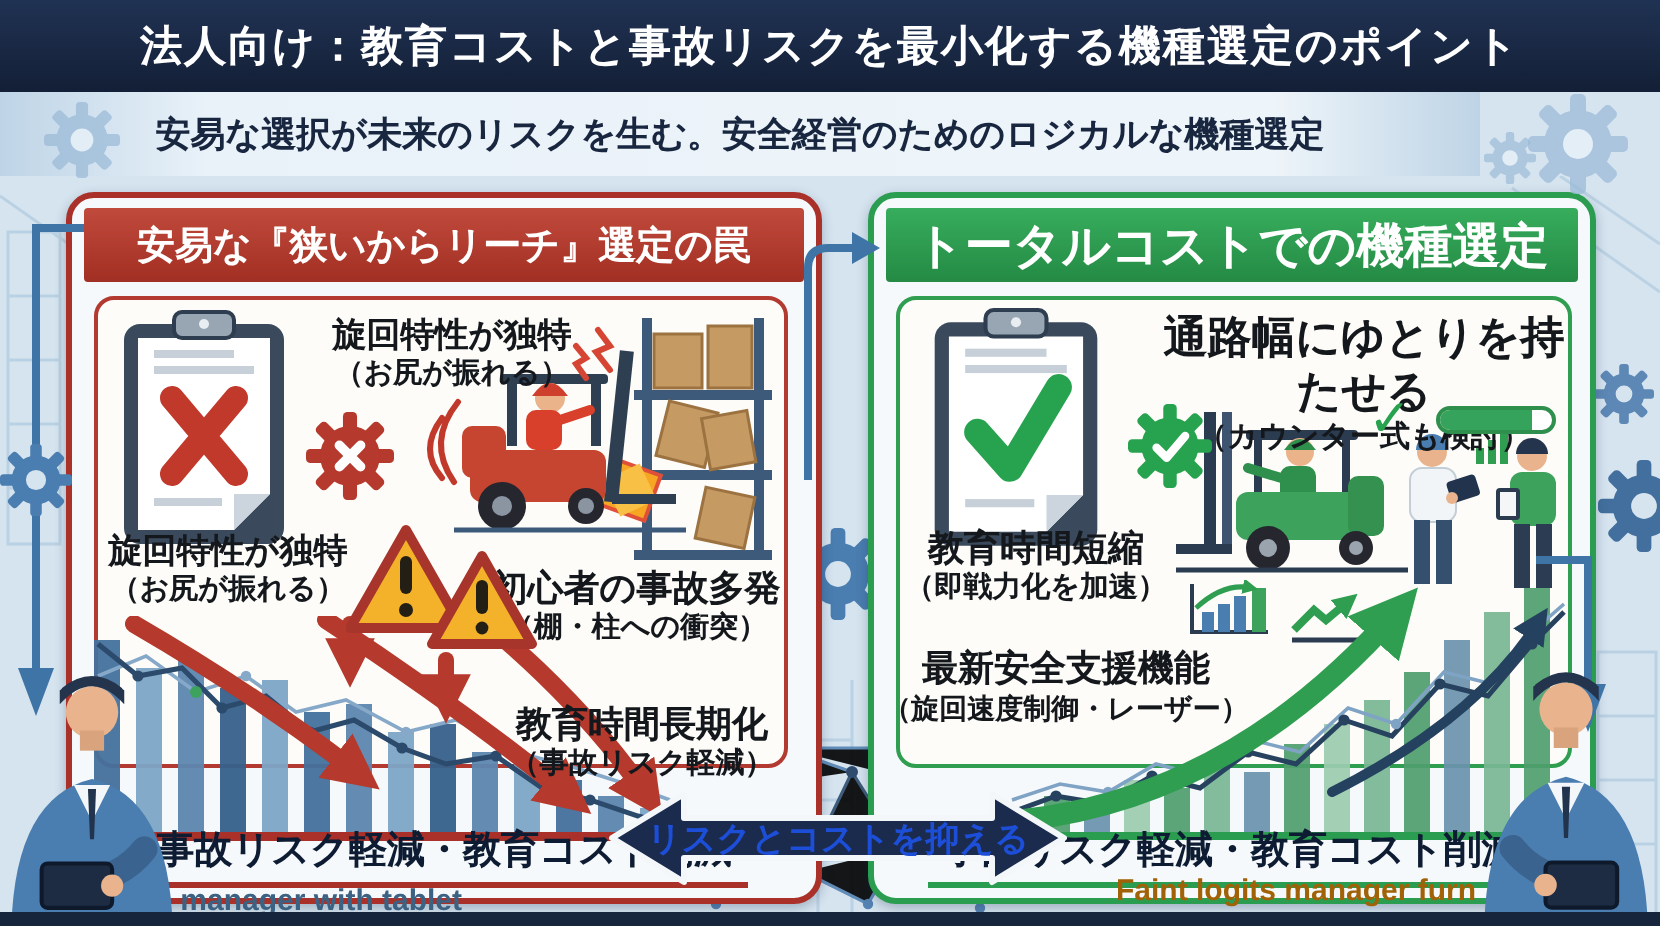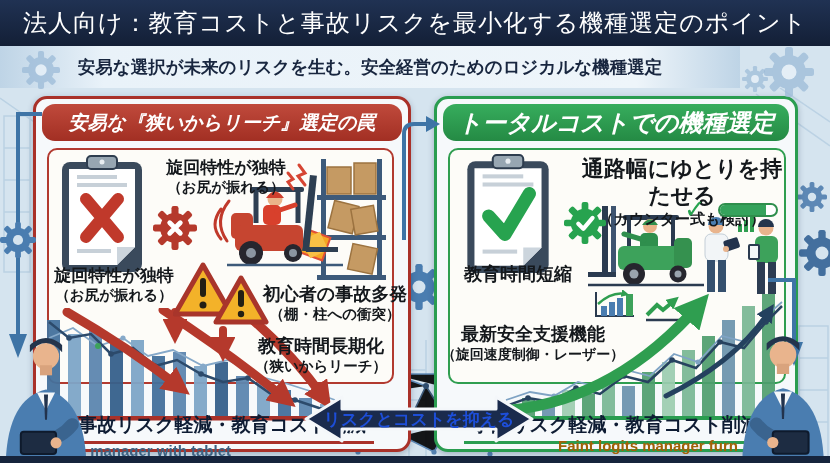--- a/index.html
+++ b/index.html
@@ -2,32 +2,32 @@
 <html><head>
 <meta charset="utf-8">
 <style>
   html,body{margin:0;padding:0;background:#9fb6c9;}
   #root{position:relative;width:830px;height:463px;overflow:hidden;
         font-family:"Liberation Sans","DejaVu Sans",sans-serif;background:#d5e4ef;}
   .abs{position:absolute;}
   
   #titlebar{left:0;top:0;width:830px;height:46px;background:linear-gradient(#203253,#131f36);
             display:flex;align-items:center;justify-content:center;z-index:4;}
-  #titlebar .t{color:#ffffff;font-size:24px;font-weight:400;letter-spacing:1px;white-space:nowrap;}
+  #titlebar .t{color:#ffffff;font-size:21px;font-weight:700;letter-spacing:1px;white-space:nowrap;}
   #subbar{left:0;top:46px;width:740px;height:42px;z-index:3;
           background:linear-gradient(90deg,#bed4e6 0%,#e9f2f9 14%,#eef5fa 86%,#bed4e6 100%);
           display:flex;align-items:center;justify-content:center;}
   #subbar .t{color:#18263f;font-size:17.5px;font-weight:800;white-space:nowrap;}
   
   .panel{position:absolute;top:96px;height:350px;background:#f6f9fb;border:3px solid;
          border-radius:14px;box-shadow:0 2px 6px rgba(20,40,70,.28);z-index:2;}
   #panel-left{left:33px;width:372px;border-color:#a93129;}
   #panel-right{left:434px;width:358px;border-color:#2a9d50;}
-  .panel-header{position:absolute;left:6px;right:6px;top:5px;height:37px;border-radius:13px;
-                display:flex;align-items:center;justify-content:center;color:#fff;font-weight:800;white-space:nowrap;font-style:italic;}
+  .panel-header{position:absolute;left:6px;right:6px;top:5px;height:37px;border-radius:2px;
+                display:flex;align-items:center;justify-content:center;color:#fff;font-weight:800;white-space:nowrap;}
   #panel-left .panel-header{background:linear-gradient(#c04a3c,#a22f23);font-size:19px;}
   #panel-right .panel-header{background:linear-gradient(#37ad5d,#248a44);font-size:24px;}
   .panel-body{position:absolute;left:3px;top:47px;right:3px;bottom:3px;}
   .innerbox{position:absolute;border:2.5px solid;border-radius:10px;background:#fdfcf8;}
   #panel-left .innerbox{left:8px;top:2px;width:343px;height:232px;border-color:#b23a30;}
   #panel-right .innerbox{left:8px;top:2px;width:334px;height:232px;border-color:#2f9e50;}
   .cap{position:absolute;text-align:center;font-weight:800;color:#14181c;line-height:1.22;z-index:3;}
   .cap .s{display:block;}
   .blabel{position:absolute;left:0;right:0;bottom:2px;display:flex;justify-content:center;z-index:3;}
   .blabel span{font-size:19px;font-weight:800;color:#0e1c33;padding:0 8px 3px;border-bottom:3px solid;white-space:nowrap;}
@@ -193,28 +193,28 @@
 
       <svg class="abs" style="left:134px;top:116px;z-index:4" width="98" height="66" viewBox="0 0 98 66">
         <polygon points="30,3 58,52 2,52" fill="#f3b229" stroke="#a8352b" stroke-width="5" stroke-linejoin="round"></polygon>
         <rect x="27" y="16" width="6" height="19" rx="3" fill="#231f14"></rect>
         <circle cx="30" cy="43" r="3.5" fill="#231f14"></circle>
         <polygon points="68,16 93,60 43,60" fill="#f3b229" stroke="#a8352b" stroke-width="5" stroke-linejoin="round"></polygon>
         <rect x="65" y="28" width="6" height="17" rx="3" fill="#231f14"></rect>
         <circle cx="68" cy="52" r="3.2" fill="#231f14"></circle>
       </svg>
 
-      <div class="cap" style="left:200px;top:138px;width:158px;margin-left:17px;">
+      <div class="cap" style="left:200px;top:138px;width:158px;">
         <span class="s" style="font-size:18px">初心者の事故多発</span>
         <span class="s" style="font-size:14.5px">（棚・柱への衝突）</span>
       </div>
 
-      <div class="cap" style="left:206px;top:190px;width:152px;z-index:4;">
+      <div class="cap" style="left:206px;top:206px;width:152px;z-index:4;">
         <span class="s" style="font-size:18px">教育時間長期化</span>
-        <span class="s" style="font-size:14.5px">（狭いからリーチ）</span>
+        <span class="s" style="font-size:14.5px">（事故リスク軽減）</span>
       </div>
 
       <svg class="abs" style="left:4px;top:162px;z-index:3" width="300" height="118" viewBox="0 0 300 118">
         <g opacity="0.95">
           <rect x="4" y="12" width="13" height="96" fill="#44719d"></rect>
           <rect x="25" y="26" width="13" height="82" fill="#7ea6c8"></rect>
           <rect x="46" y="20" width="13" height="88" fill="#5d87b0"></rect>
           <rect x="67" y="36" width="13" height="72" fill="#36618c"></rect>
           <rect x="88" y="32" width="13" height="76" fill="#7ea6c8"></rect>
           <rect x="109" y="48" width="13" height="60" fill="#44719d"></rect>
@@ -331,20 +331,21 @@
           <rect x="59" y="24" width="23" height="27" rx="6" fill="#3da25b"></rect>
           <rect x="61" y="50" width="8" height="32" fill="#2c3c52"></rect>
           <rect x="72" y="50" width="8" height="32" fill="#2c3c52"></rect>
           <rect x="52" y="32" width="12" height="16" rx="2" fill="#2b3b50"></rect>
           <rect x="54" y="34" width="8" height="12" fill="#f4f6f8"></rect>
         </g>
       </svg>
 
       <div class="cap" style="left:8px;top:118px;width:140px;">
         <span class="s" style="font-size:18px">教育時間短縮</span>
+        <span class="s" style="font-size:14.5px">（即戦力化を加速）</span>
       </div>
 
       <svg class="abs" style="left:152px;top:144px;z-index:3" width="46" height="30" viewBox="0 0 46 30">
         <path d="M4,2 V26 H42" stroke="#2b3b50" stroke-width="2" fill="none"></path>
         <rect x="9" y="16" width="6" height="10" fill="#4a7db0"></rect>
         <rect x="17" y="12" width="6" height="14" fill="#4a7db0"></rect>
         <rect x="25" y="8" width="6" height="18" fill="#4a7db0"></rect>
         <rect x="34" y="4" width="7" height="22" fill="#3da25b"></rect>
         <path d="M6,14 Q20,1 34,4" stroke="#2f9e50" stroke-width="2.5" fill="none" marker-end="url(#mh-green)"></path>
       </svg>

